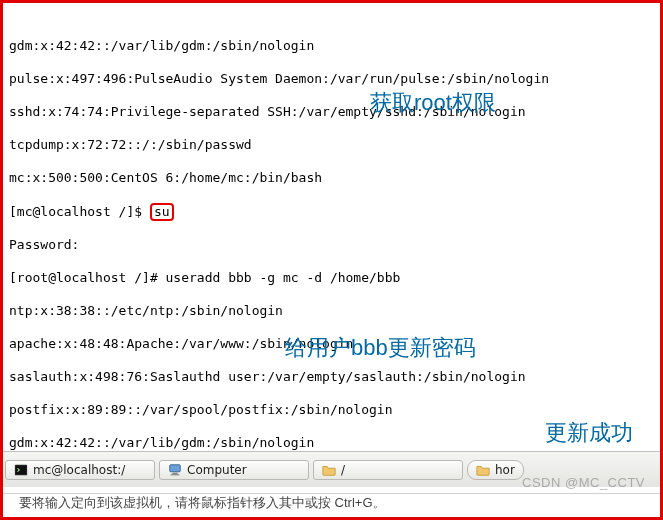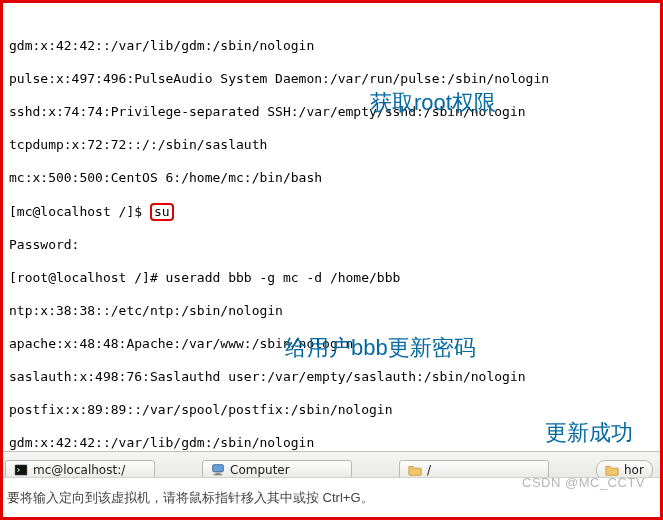--- a/index.html
+++ b/index.html
@@ -51,21 +51,20 @@
     position: absolute;
     left: 3px; right: 3px;
     bottom: 33px;
     height: 36px;
     background: linear-gradient(#f5f5f3, #e4e4e0);
     border-top: 1px solid #bfbfbf;
     display: flex;
     align-items: center;
     font-family: "DejaVu Sans", sans-serif;
     font-size: 12px;
-    gap: 43px;
   }
   .task-btn {
     display: flex;
     align-items: center;
     gap: 5px;
     height: 20px;
     margin: 0 2px;
     padding: 0 8px;
     border: 1px solid #b8b8b4;
     border-radius: 3px;
@@ -73,49 +72,48 @@
     cursor: pointer;
     min-width: 150px;
     color: #222;
   }
   .task-btn.narrow { min-width: 40px; flex: 0 0 auto; border-radius: 9px; }
   .ticon { width: 14px; height: 14px; display: inline-block; }
   .hint-bar {
     position: absolute;
     left: 3px; right: 3px;
     bottom: 3px;
-    height: 40px;
+    height: 24px;
     background: #fff;
     border-top: 1px solid #d0d0d0;
     font-family: "Microsoft YaHei", sans-serif;
     font-size: 13px;
     color: #444;
     display: flex;
-    align-items: center;
-    padding-left: 4px;
+    padding-left: 16px;
   }
   .watermark {
     position: absolute;
     right: 18px;
     bottom: 30px;
     font-family: sans-serif;
     font-size: 13px;
     color: rgba(120,120,120,0.55);
     letter-spacing: 0.5px;
     pointer-events: none;
   }
 </style>
 </head>
 <body>
 
 <div class="terminal">
 <span class="line">gdm:x:42:42::/var/lib/gdm:/sbin/nologin</span>
 <span class="line">pulse:x:497:496:PulseAudio System Daemon:/var/run/pulse:/sbin/nologin</span>
 <span class="line">sshd:x:74:74:Privilege-separated SSH:/var/empty/sshd:/sbin/nologin</span>
-<span class="line">tcpdump:x:72:72::/:/sbin/saslauth</span>
+<span class="line">tcpdump:x:72:72::/:/sbin/passwd</span>
 <span class="line">mc:x:500:500:CentOS 6:/home/mc:/bin/bash</span>
 <span class="line"><span>[mc@localhost /]$ </span><span class="callout-box"><span>su</span></span></span>
 <span class="line">Password:</span>
 <span class="line">[root@localhost /]# useradd bbb -g mc -d /home/bbb</span>
 <span class="line">ntp:x:38:38::/etc/ntp:/sbin/nologin</span>
 <span class="line">apache:x:48:48:Apache:/var/www:/sbin/nologin</span>
 <span class="line">saslauth:x:498:76:Saslauthd user:/var/empty/saslauth:/sbin/nologin</span>
 <span class="line">postfix:x:89:89::/var/spool/postfix:/sbin/nologin</span>
 <span class="line">gdm:x:42:42::/var/lib/gdm:/sbin/nologin</span>
 

